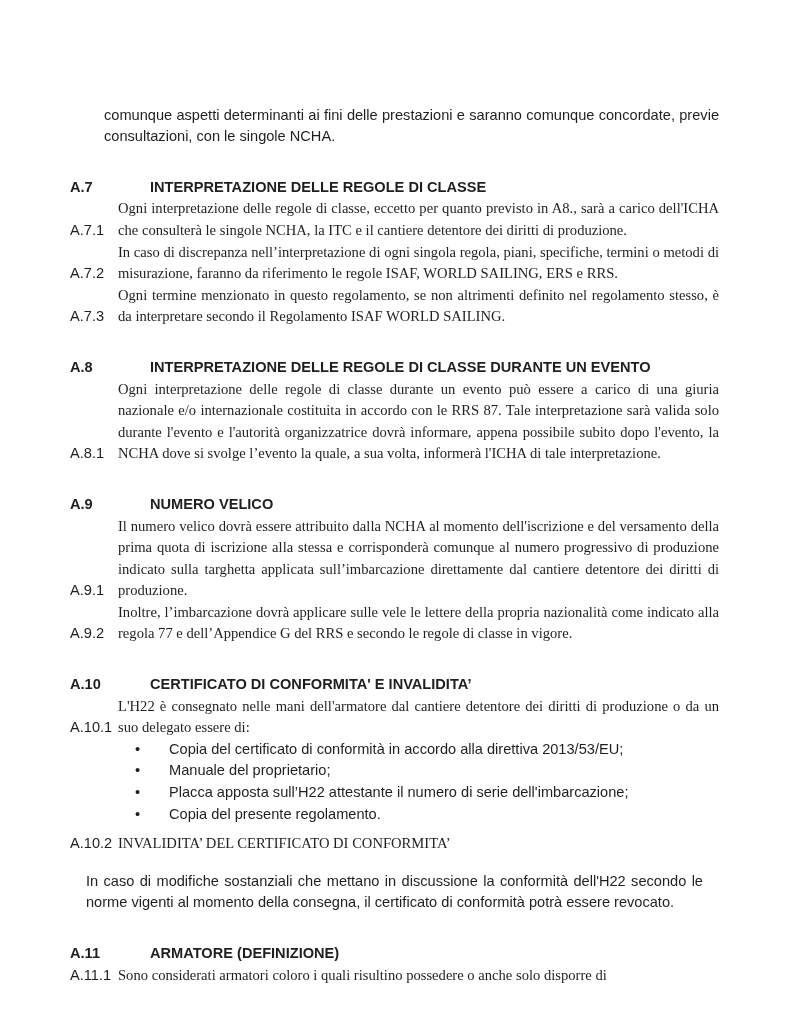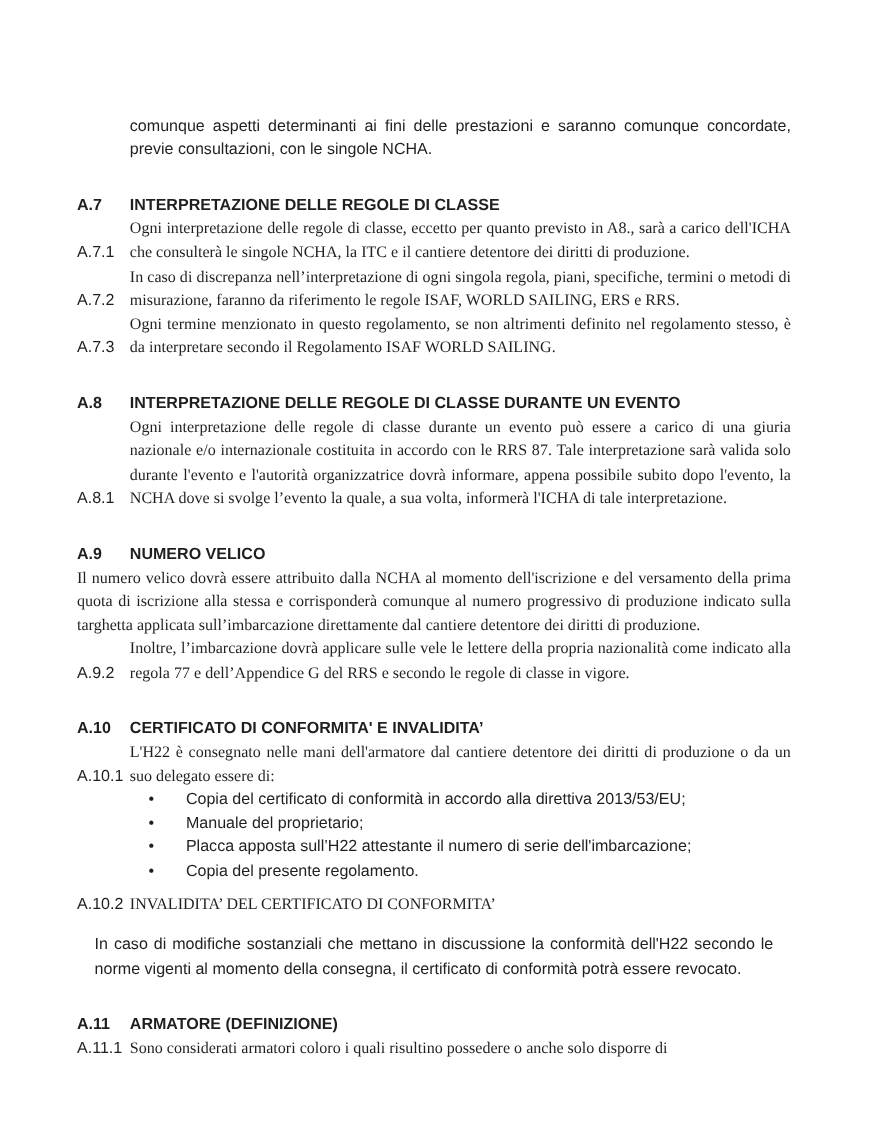--- a/index.html
+++ b/index.html
@@ -9,25 +9,26 @@
     background:#ffffff;
     font-family:"Liberation Sans", sans-serif;
     color:#1f1f1f;
     font-size:14.6px;
     line-height:21.6px;
     overflow:hidden;
     box-sizing:border-box;
   }
   .content{padding:90px 72px 0 70px;box-sizing:border-box;}
   .para{ text-align:justify; }
-  .intro{ margin-left:48px; }
+  .intro{ margin-left:34px; }
   .section-heading{
     display:flex;
     font-weight:bold;
     margin-top:29px;
+    gap:32px;
   }
   .section-heading .num{ flex:0 0 48px; }
   .clause{ display:flex;align-items:flex-end; }
   .clause .num{ flex:0 0 48px; }
   .clause .body{ flex:1; text-align:justify;font-family:Liberation Serif, serif; }
   .bullet-list{ margin-left:48px; }
   .bullet-item{ display:flex; padding-left:17px; }
   .bullet-item .marker{ flex:0 0 17px; }
   .bullet-item .btext{ flex:1;margin-left:17px; }
   .sub-clause-text{ margin-left:48px; text-align:justify; }
@@ -65,20 +66,21 @@
     <div class="clause">
       <span class="num">A.8.1</span>
       <span class="body">Ogni interpretazione delle regole di classe durante un evento può essere a carico di una giuria nazionale e/o internazionale costituita in accordo con le RRS 87. Tale interpretazione sarà valida solo durante l'evento e l'autorità organizzatrice dovrà informare, appena possibile subito dopo l'evento, la NCHA dove si svolge l’evento la quale, a sua volta, informerà l'ICHA di tale interpretazione.</span>
     </div>
 
     <div class="section-heading">
       <span class="num">A.9</span>
       <span class="title">NUMERO VELICO</span>
     </div>
     <div class="clause">
+      <span class="num">A.9.1</span>
       <span class="body">Il numero velico dovrà essere attribuito dalla NCHA al momento dell'iscrizione e del versamento della prima quota di iscrizione alla stessa e corrisponderà comunque al numero progressivo di produzione indicato sulla targhetta applicata sull’imbarcazione direttamente dal cantiere detentore dei diritti di produzione.</span>
     </div>
     <div class="clause">
       <span class="num">A.9.2</span>
       <span class="body">Inoltre, l’imbarcazione dovrà applicare sulle vele le lettere della propria nazionalità come indicato alla regola 77 e dell’Appendice G del RRS e secondo le regole di classe in vigore.</span>
     </div>
 
     <div class="section-heading">
       <span class="num">A.10</span>
       <span class="title">CERTIFICATO DI CONFORMITA' E INVALIDITA’</span>

